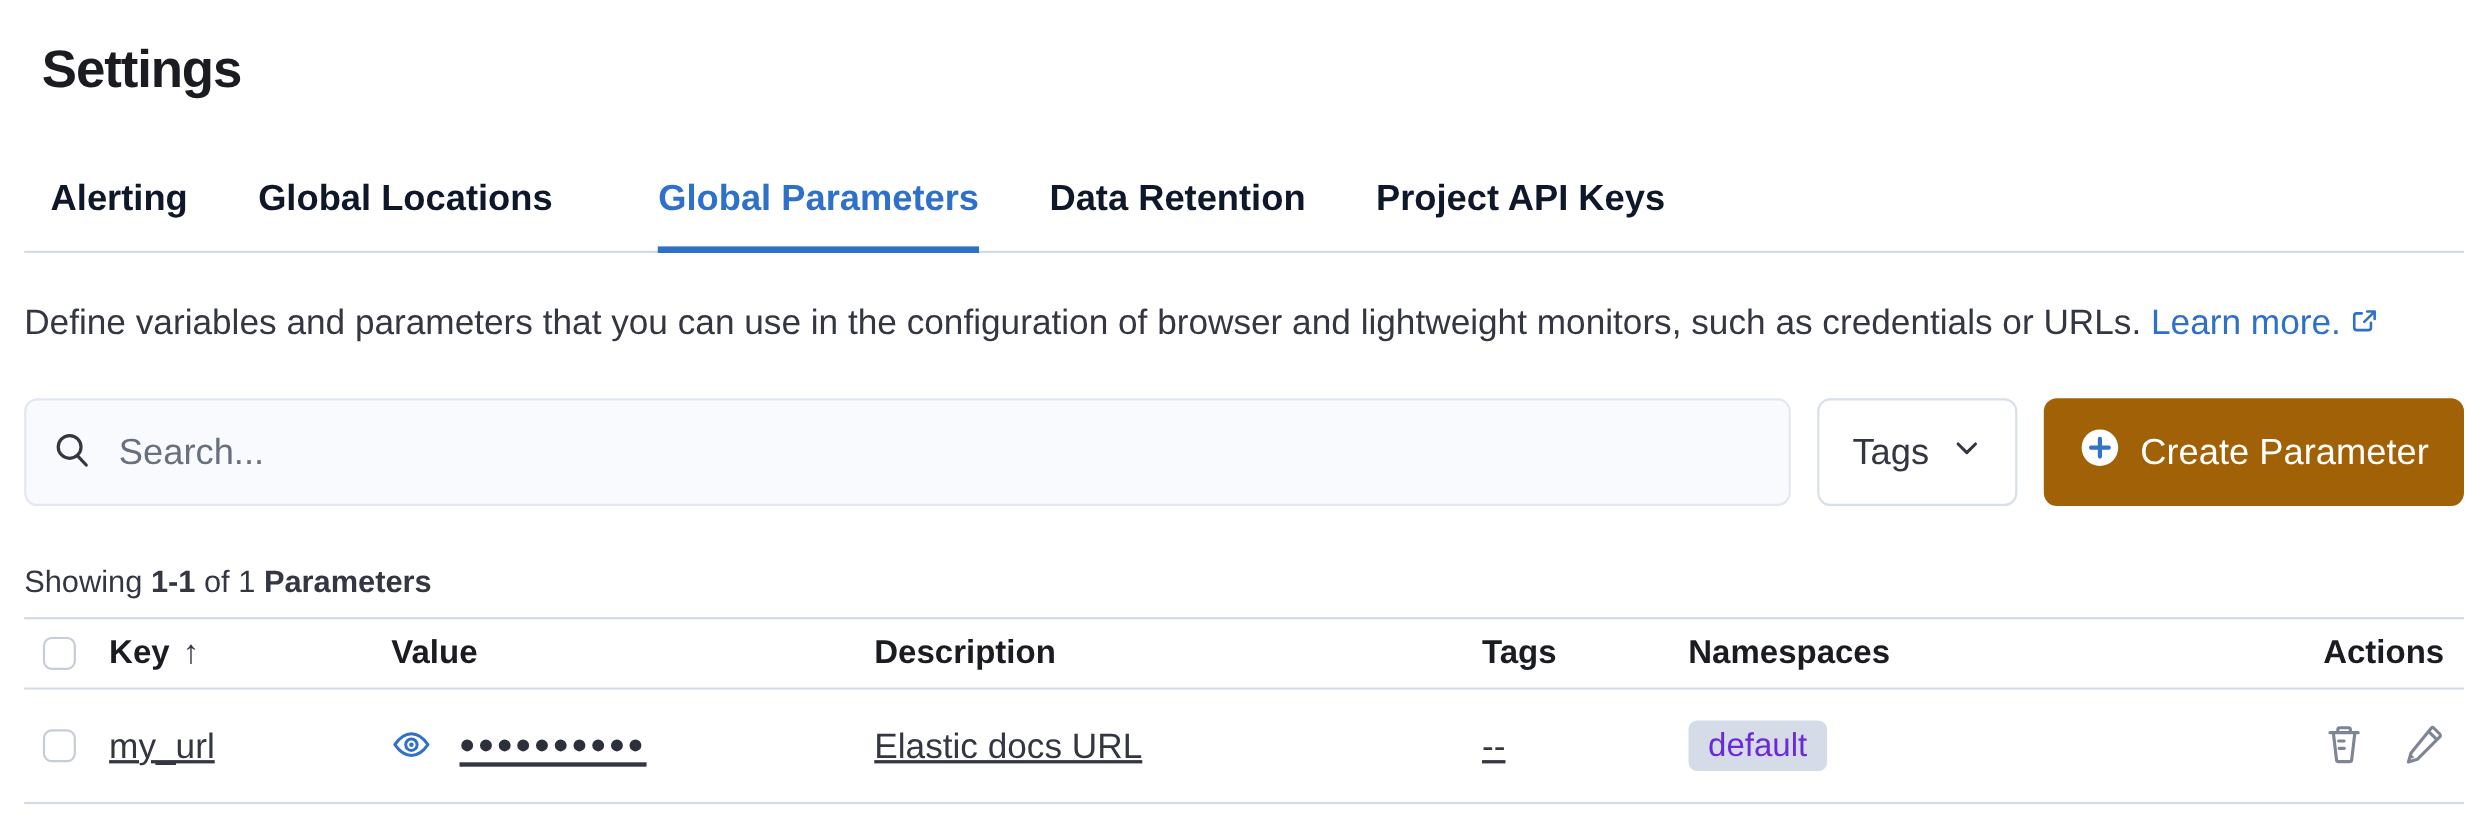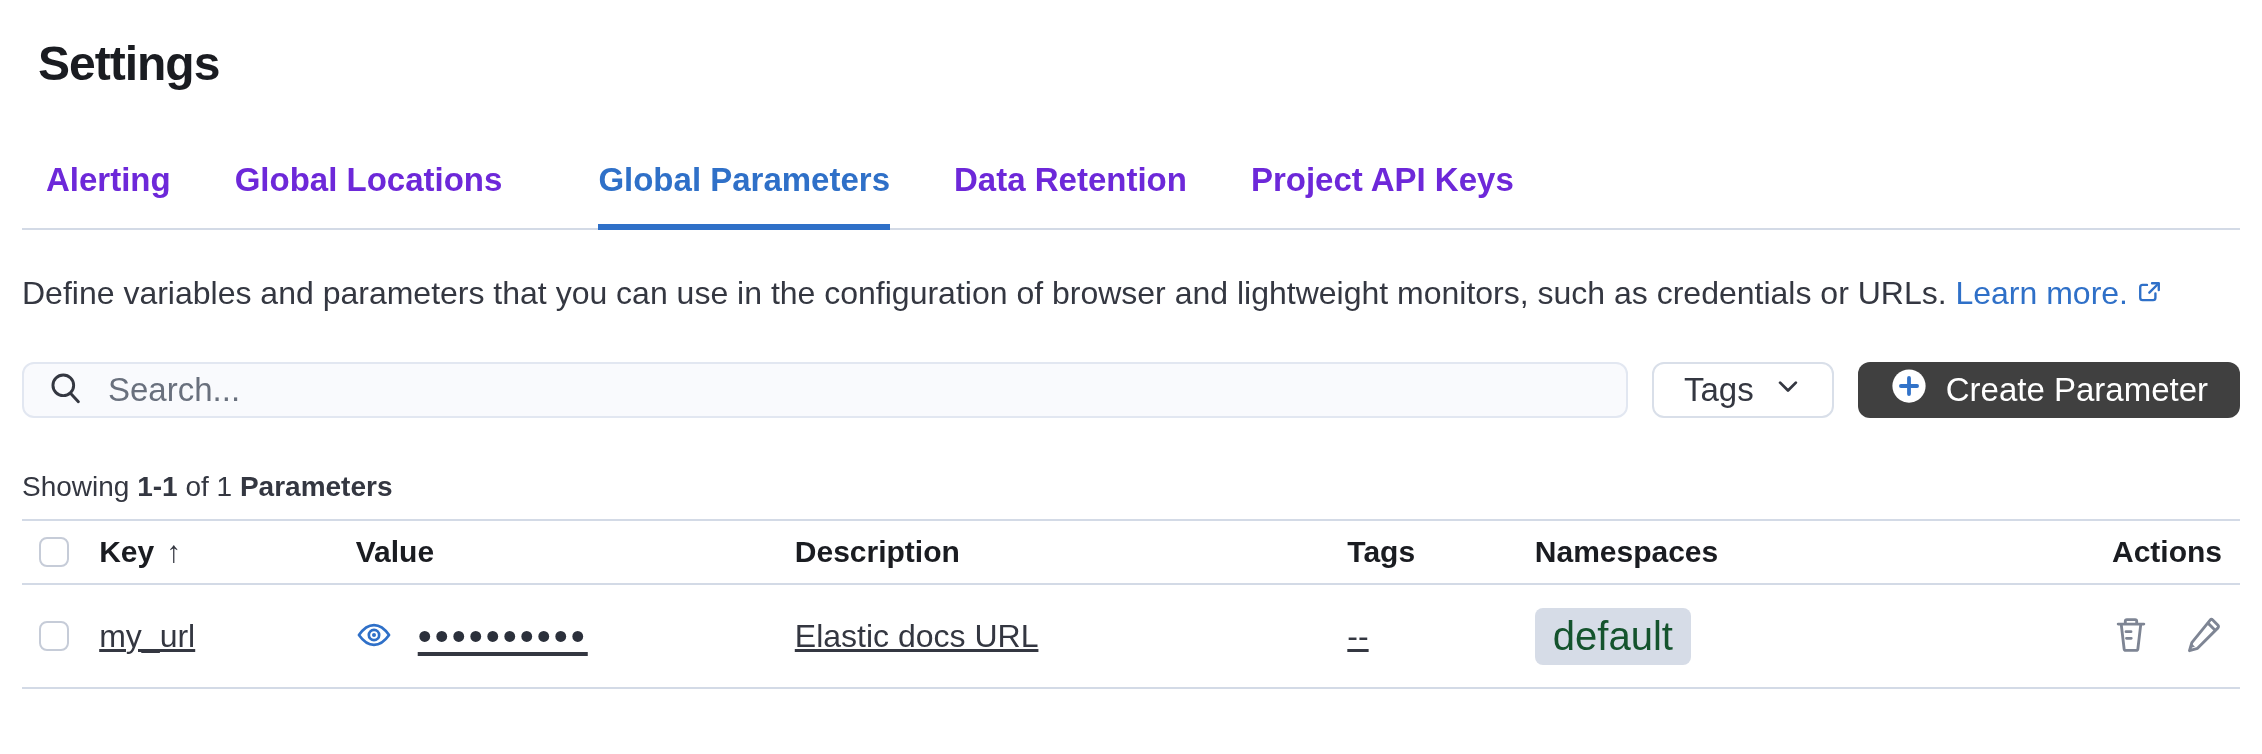--- a/index.html
+++ b/index.html
@@ -17,52 +17,52 @@
     font-size: 48px; font-weight: 700; color: #1a1c21;
     line-height: 76px; margin: 26px 0 0 16px; letter-spacing: -1px;
   }
 
   .tabs {
     display: flex; gap: 64px;
     margin-top: 60px; padding-left: 24px;
     border-bottom: 2px solid #d3dae6;
   }
   .tab {
-    font-size: 33px; font-weight: 700; color: #6d28d9;
+    font-size: 33px; font-weight: 700; color: #0f172a;
     line-height: 36px; padding-bottom: 26px;
     border-bottom: 6px solid transparent; margin-bottom: -2px;
     cursor: pointer; white-space: nowrap;
   }
   .tab.active { color: #2f70c8; border-bottom-color: #2f70c8; margin-left: 32px; }
 
   .desc { font-size: 32px; line-height: 50px; margin-top: 38px; color: #343741; }
   .desc a { color: #2f70c8; text-decoration: none; cursor: pointer; }
   .ext-icon { display: inline-block; vertical-align: -2px; margin-left: 8px; }
 
-  .toolbar { display: flex; gap: 24px; margin-top: 42px; height: 56px; }
+  .toolbar { display: flex; gap: 24px; margin-top: 42px; height: 98px; }
   .search-box {
     flex: 1; display: flex; align-items: center; gap: 22px;
     background: #f9fafd; border: 2px solid #e2e7f1; border-radius: 12px;
     padding: 0 24px;
   }
   .search-box input {
     border: none; outline: none; background: transparent;
     font-size: 33px; color: #343741; flex: 1; font-family: inherit;
   }
   .search-box input::placeholder { color: #69707d; }
 
   .btn-tags {
     display: flex; align-items: center; gap: 20px;
     background: #fff; border: 2px solid #d9dfe9; border-radius: 12px;
     padding: 0 30px; font-size: 33px; color: #343741;
     font-family: inherit; cursor: pointer;
   }
   .btn-create {
     display: flex; align-items: center; gap: 18px;
-    background: #404040; color: #fff; border: none; border-radius: 12px;
+    background: #a16207; color: #fff; border: none; border-radius: 12px;
     padding: 0 32px; font-size: 33px; font-weight: 500;
     font-family: inherit; cursor: pointer;
   }
 
   .summary { margin-top: 53px; font-size: 28px; color: #343741; }
   .summary b { font-weight: 700; }
 
   .table { margin-top: 16px; }
   .trow { display: flex; align-items: center; border-bottom: 2px solid #d3dae6; }
   .thead { border-top: 2px solid #d3dae6; height: 66px; font-weight: 700; font-size: 30px; color: #1a1c21; }
@@ -81,21 +81,21 @@
     width: 30px; height: 30px; margin: 0;
     border: 2px solid #c6ccd8; border-radius: 8px; background: #fff; cursor: pointer;
   }
   .sort-arrow { margin-left: 12px; font-weight: 400; font-size: 30px; color: #343741; }
 
   .eye-btn { background: none; border: none; padding: 0; cursor: pointer; display: flex; align-items: center; }
   .dots { font-size: 40px; letter-spacing: 3px; color: #2b303b; line-height: 1; }
 
   .badge {
     display: inline-block; background: #d6dce7; border-radius: 8px;
-    padding: 6px 18px; font-size: 40px; color: #14532d;
+    padding: 6px 18px; font-size: 30px; color: #6d28d9;
   }
   .icon-btn { background: none; border: none; padding: 0; cursor: pointer; display: flex; align-items: center; }
 </style>
 </head>
 <body>
 
 <div class="wrap">
 
   <h1 class="page-title">Settings</h1>
 

